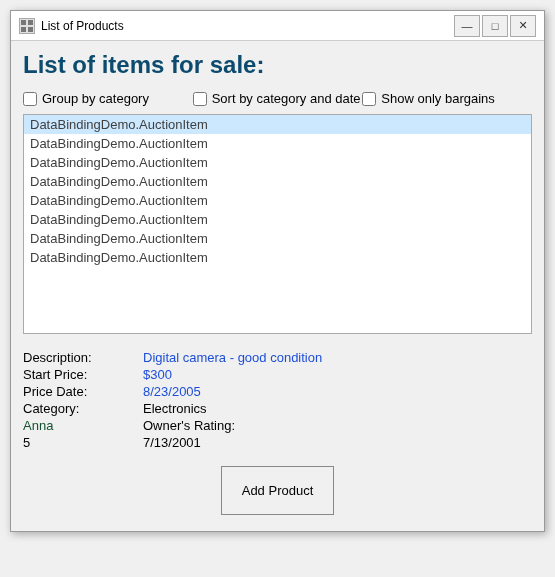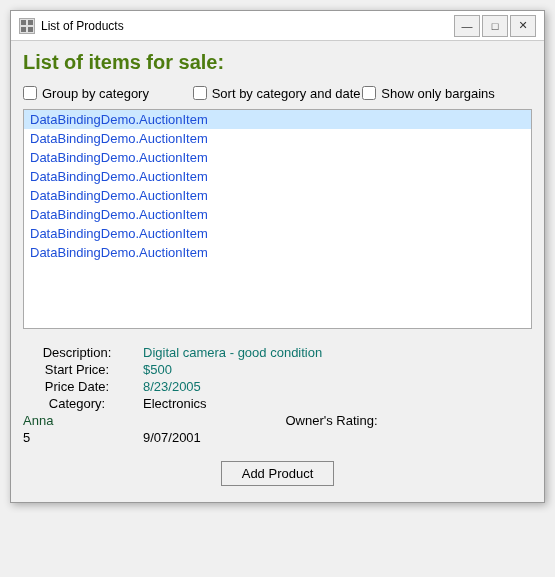--- a/index.html
+++ b/index.html
@@ -73,36 +73,36 @@
       justify-content: center;
       font-size: 11px;
       color: #333;
     }
 
     .content {
       padding: 10px 12px;
     }
 
     .page-title {
-      color: #4d7c0f;
-      font-size: 20px;
+      color: #0c4a6e;
+      font-size: 24px;
       font-weight: bold;
       margin-bottom: 12px;
     }
 
     .checkboxes-row {
       display: flex;
       align-items: center;
       gap: 0;
       margin-bottom: 8px;
     }
 
     .checkbox-item {
       display: flex;
-      align-items: flex-start;
+      align-items: flex-end;
       gap: 5px;
       flex: 1;
     }
 
     .checkbox-item input[type="checkbox"] {
       width: 14px;
       height: 14px;
       cursor: pointer;
     }
 
@@ -116,64 +116,64 @@
       border: 1px solid #aaa;
       background: #fff;
       height: 220px;
       overflow-y: auto;
       margin-bottom: 10px;
     }
 
     .list-item {
       padding: 2px 6px;
       font-size: 13px;
-      color: #1d4ed8;
+      color: #404040;
       cursor: pointer;
     }
 
     .list-item.selected {
       background: #cce8ff;
     }
 
     .details-section {
       padding: 6px 0 8px 0;
       display: grid;
       grid-template-columns: 120px 1fr;
       row-gap: 2px;
     }
 
     .detail-label {
-      text-align: center;
+      text-align: left;
       font-size: 13px;
       color: #000;
       font-weight: normal;
       padding-right: 12px;
     }
 
     .detail-value {
       font-size: 13px;
       color: #000000;
     }
 
     .detail-value.blue {
-      color: #0f766e;
+      color: #1d4ed8;
     }
 
     .detail-value.orange {
       color: #14532d;
     }
 
     .button-row {
       display: flex;
       justify-content: center;
       padding: 8px 0 6px 0;
     }
 
     .add-btn {
-      padding: 4px 20px;
+      padding: 16px 20px;
       background: #f0f0f0;
       border: 1px solid #888;
       font-size: 13px;
       cursor: pointer;
       color: #000;
     }
   </style>
 </head>
 <body>
 
@@ -226,34 +226,34 @@
         <div class="list-item">DataBindingDemo.AuctionItem</div>
         <div class="list-item">DataBindingDemo.AuctionItem</div>
         <div class="list-item">DataBindingDemo.AuctionItem</div>
       </div>
 
     <div class="details-section">
       <span class="detail-label">Description:</span>
       <span class="detail-value blue">Digital camera - good condition</span>
 
       <span class="detail-label">Start Price:</span>
-      <span class="detail-value blue">$500</span>
+      <span class="detail-value blue">$300</span>
 
       <span class="detail-label">Price Date:</span>
       <span class="detail-value blue">8/23/2005</span>
 
       <span class="detail-label">Category:</span>
       <span class="detail-value">Electronics</span>
 
       <span class="detail-value orange">Anna</span>
 
       <span class="detail-label">Owner's Rating:</span>
       <span class="detail-value">5</span>
 
-      <span class="detail-value">9/07/2001</span>
+      <span class="detail-value">7/13/2001</span>
     </div>
 
     <div class="button-row">
       <button class="add-btn">Add Product</button>
     </div>
 
   </div>
 </div>
 
 </body></html>

